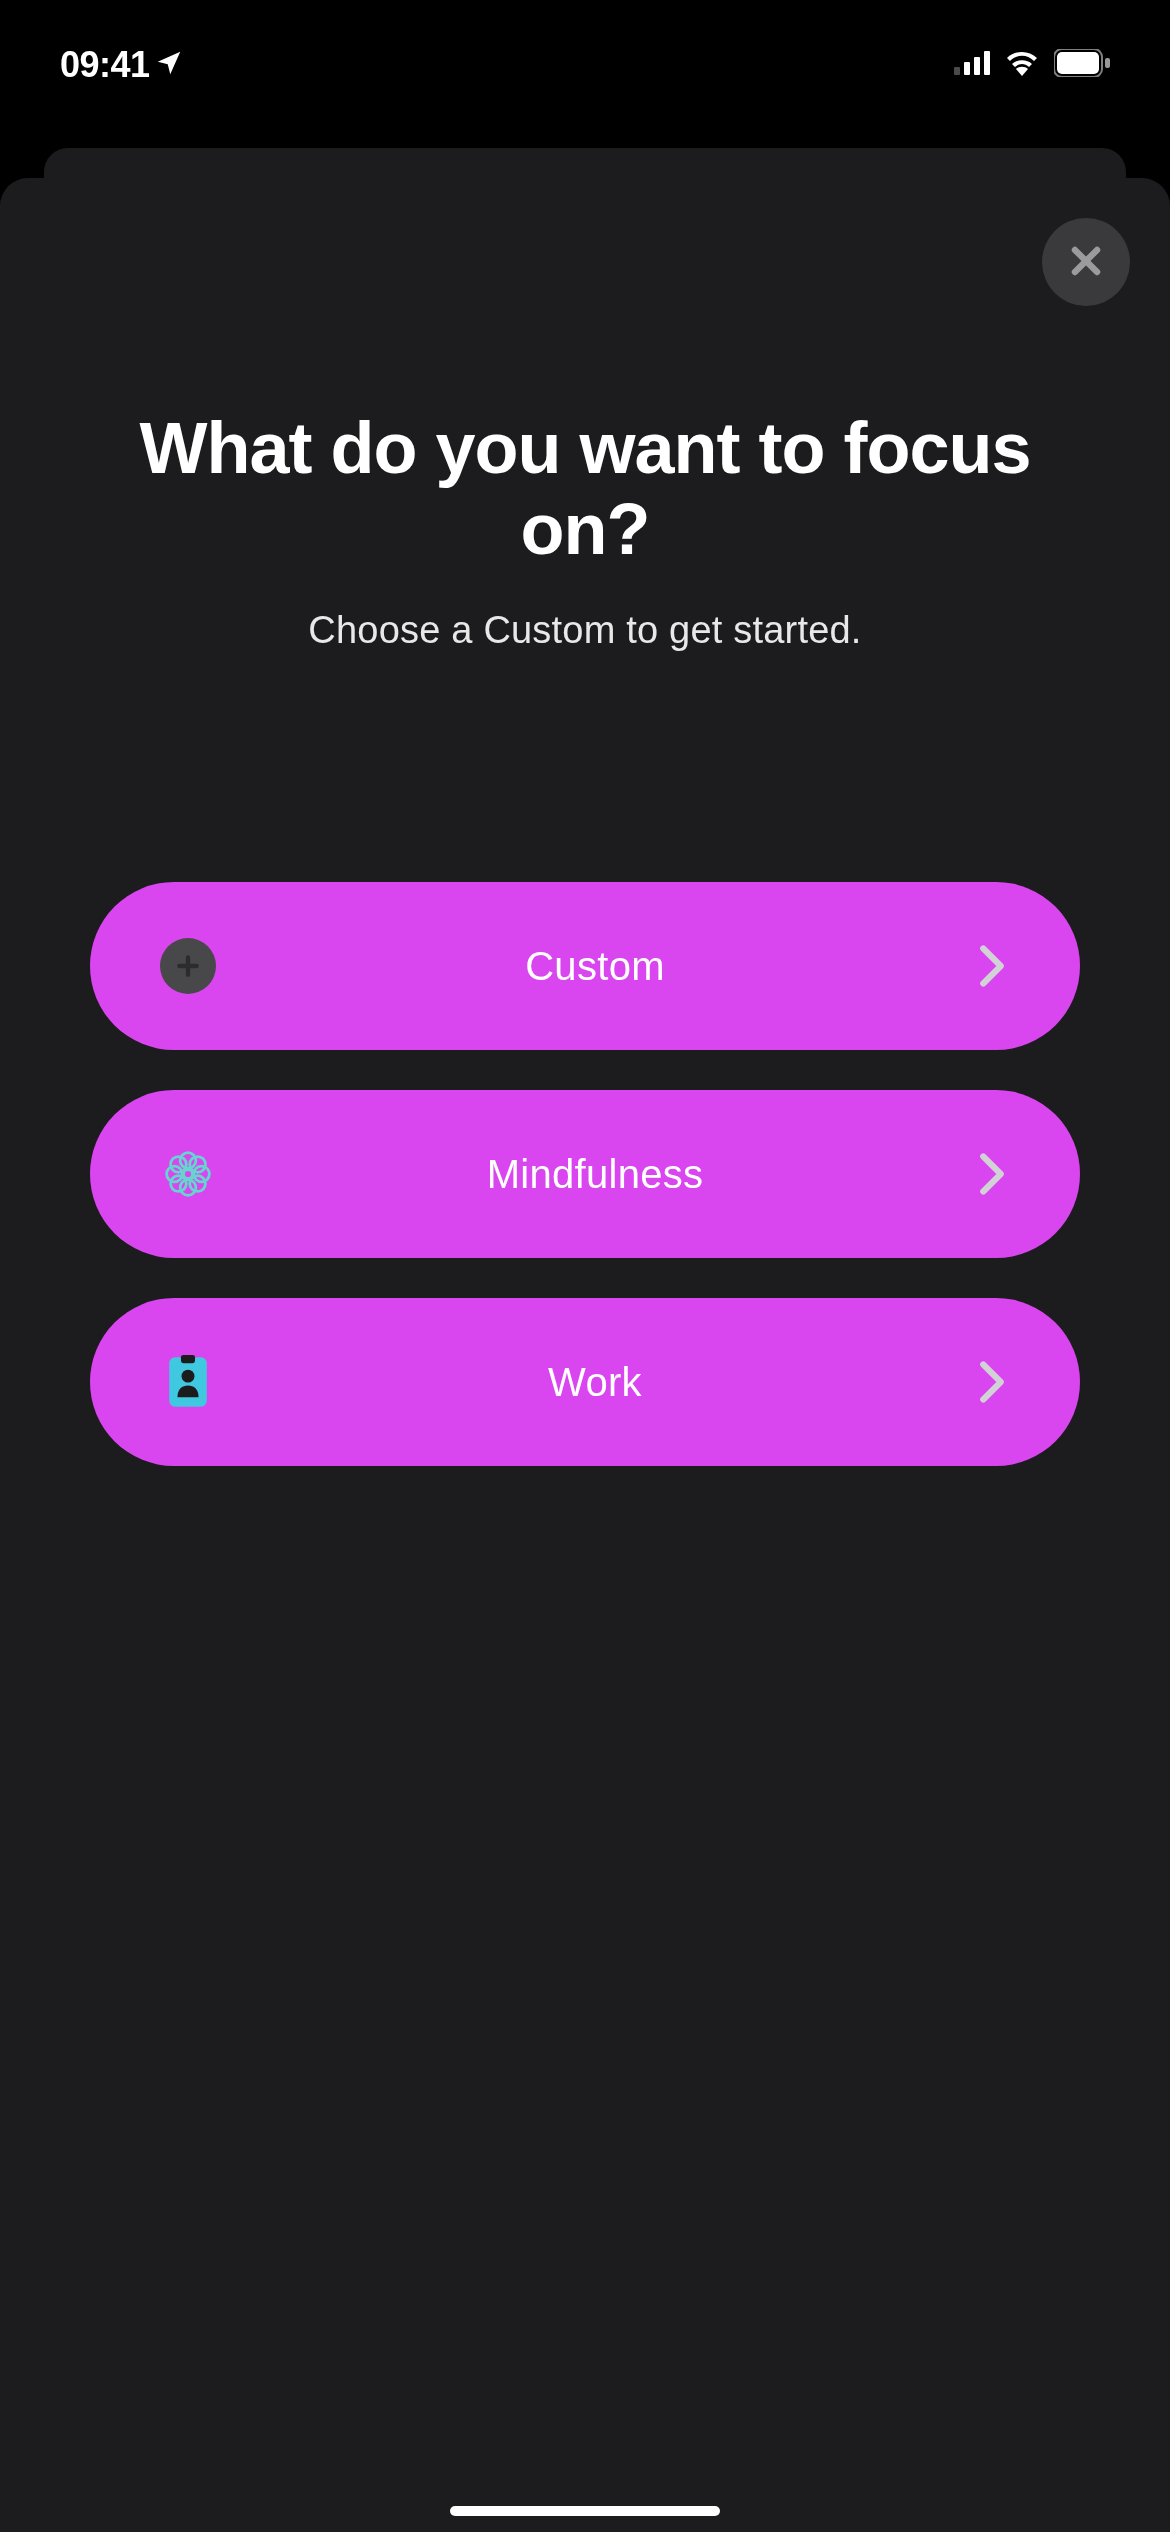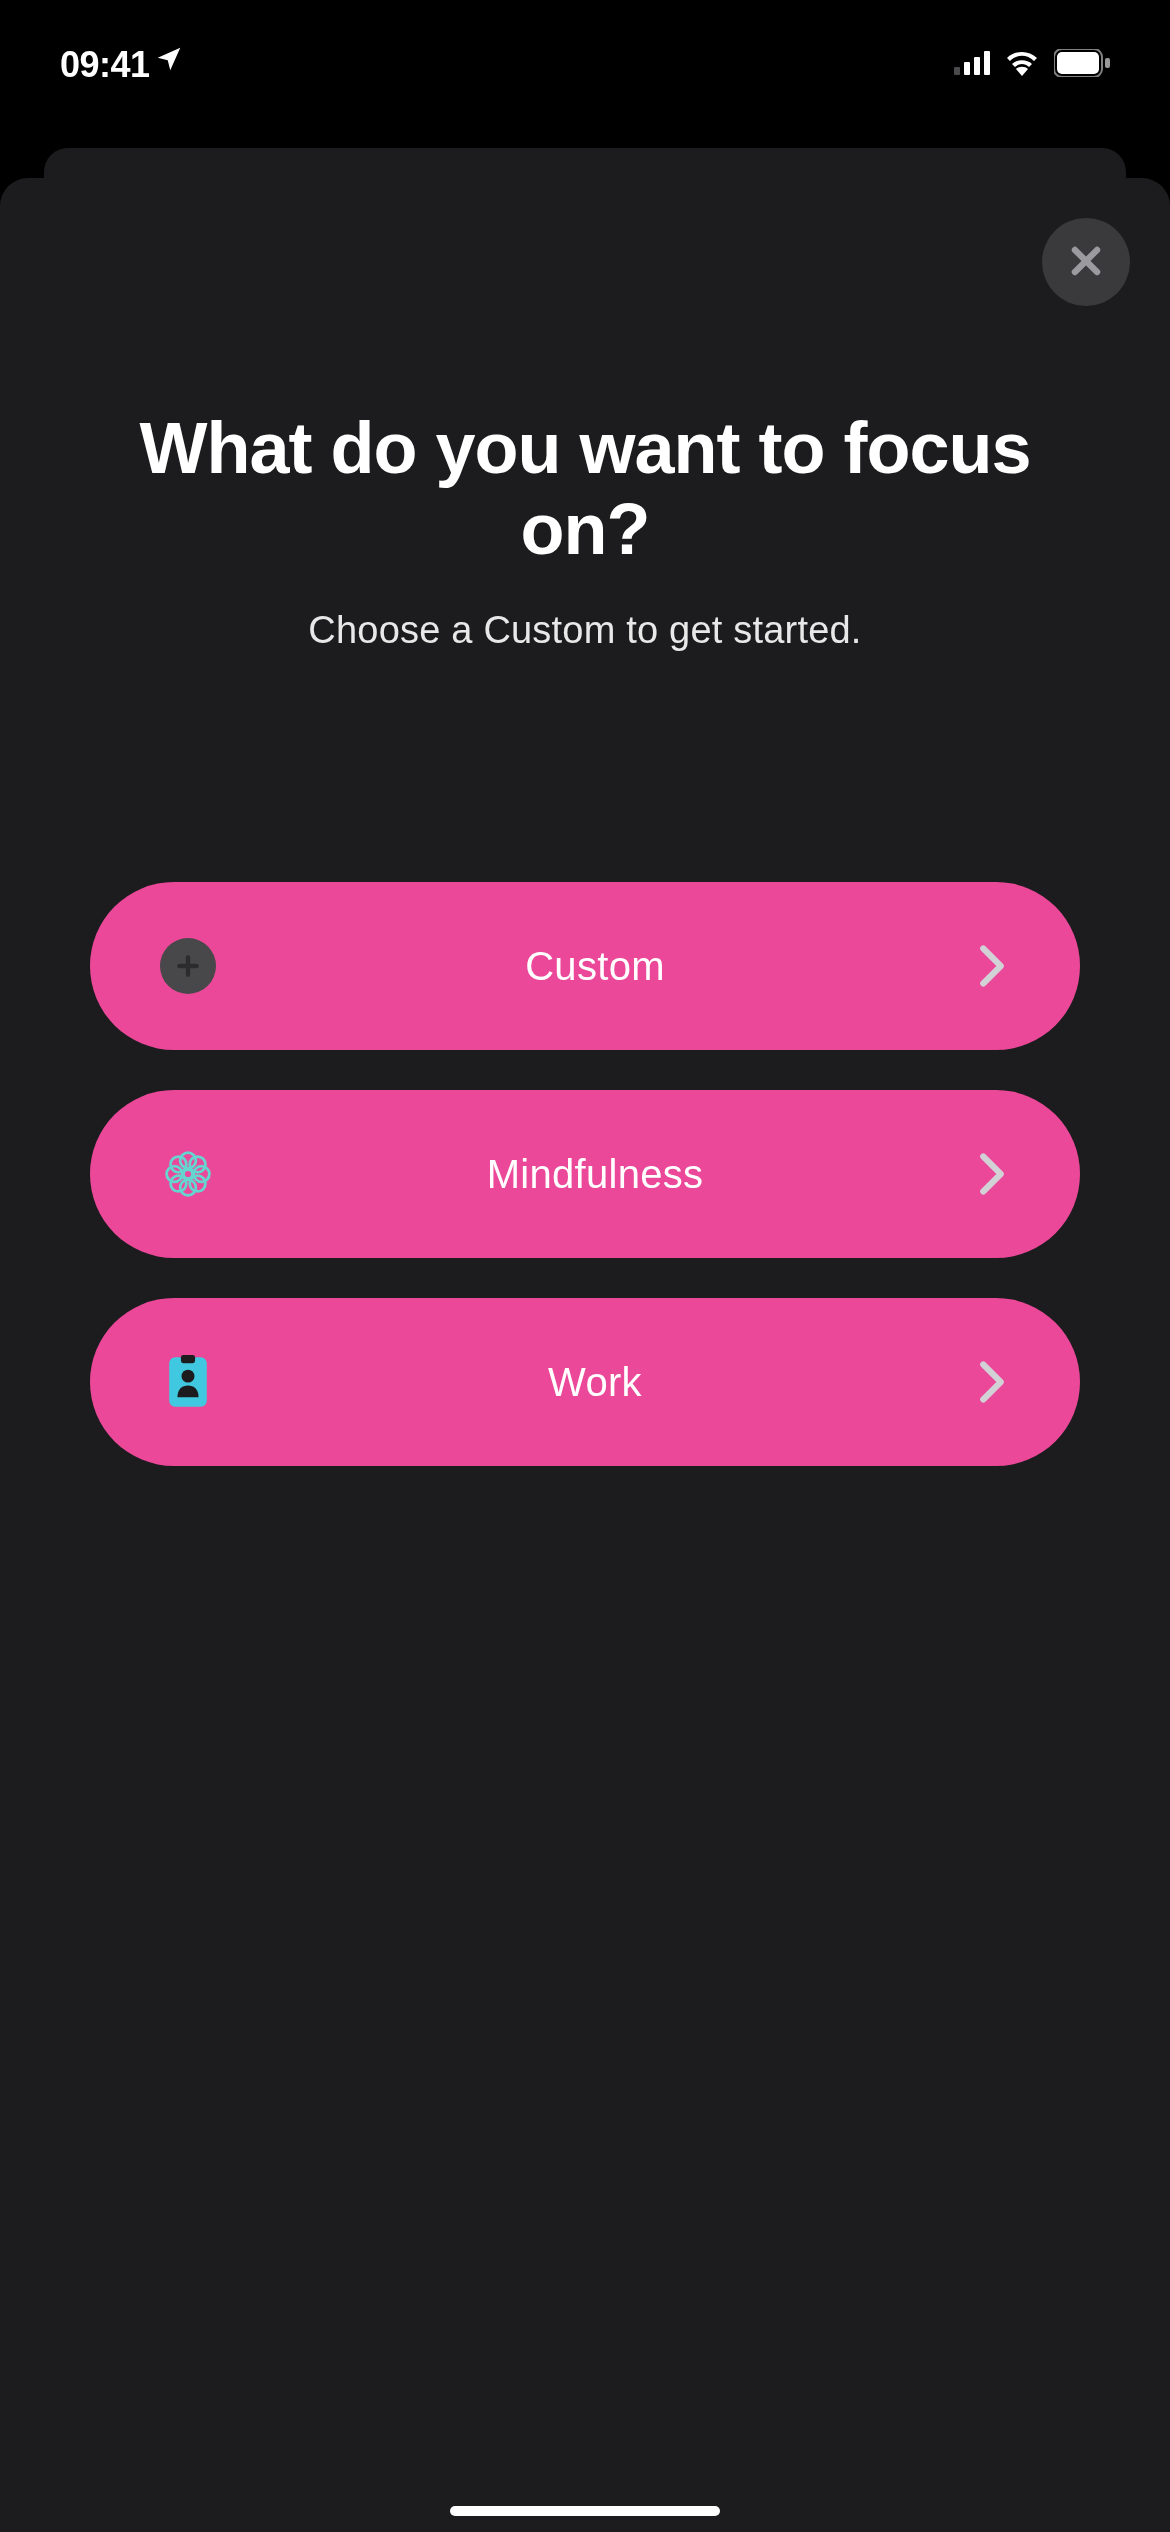--- a/index.html
+++ b/index.html
@@ -27,20 +27,21 @@
       height: 130px;
       display: flex;
       justify-content: space-between;
       align-items: center;
       padding: 0 60px;
       z-index: 100;
     }
     
     .status-left {
       display: flex;
+      align-items: center;
       gap: 4px;
     }
     
     .status-time {
       font-size: 36px;
       font-weight: 600;
       letter-spacing: -0.5px;
     }
     
     .location-icon {
@@ -135,21 +136,21 @@
     
     .options-list {
       margin-top: 230px;
       padding: 0 50px;
       display: flex;
       flex-direction: column;
       gap: 40px;
     }
     
     .option-item {
-      background: #ec4899;
+      background: #d946ef;
       border: none;
       border-radius: 84px;
       height: 168px;
       display: flex;
       align-items: center;
       padding: 0 68px;
       cursor: pointer;
       position: relative;
     }
     

